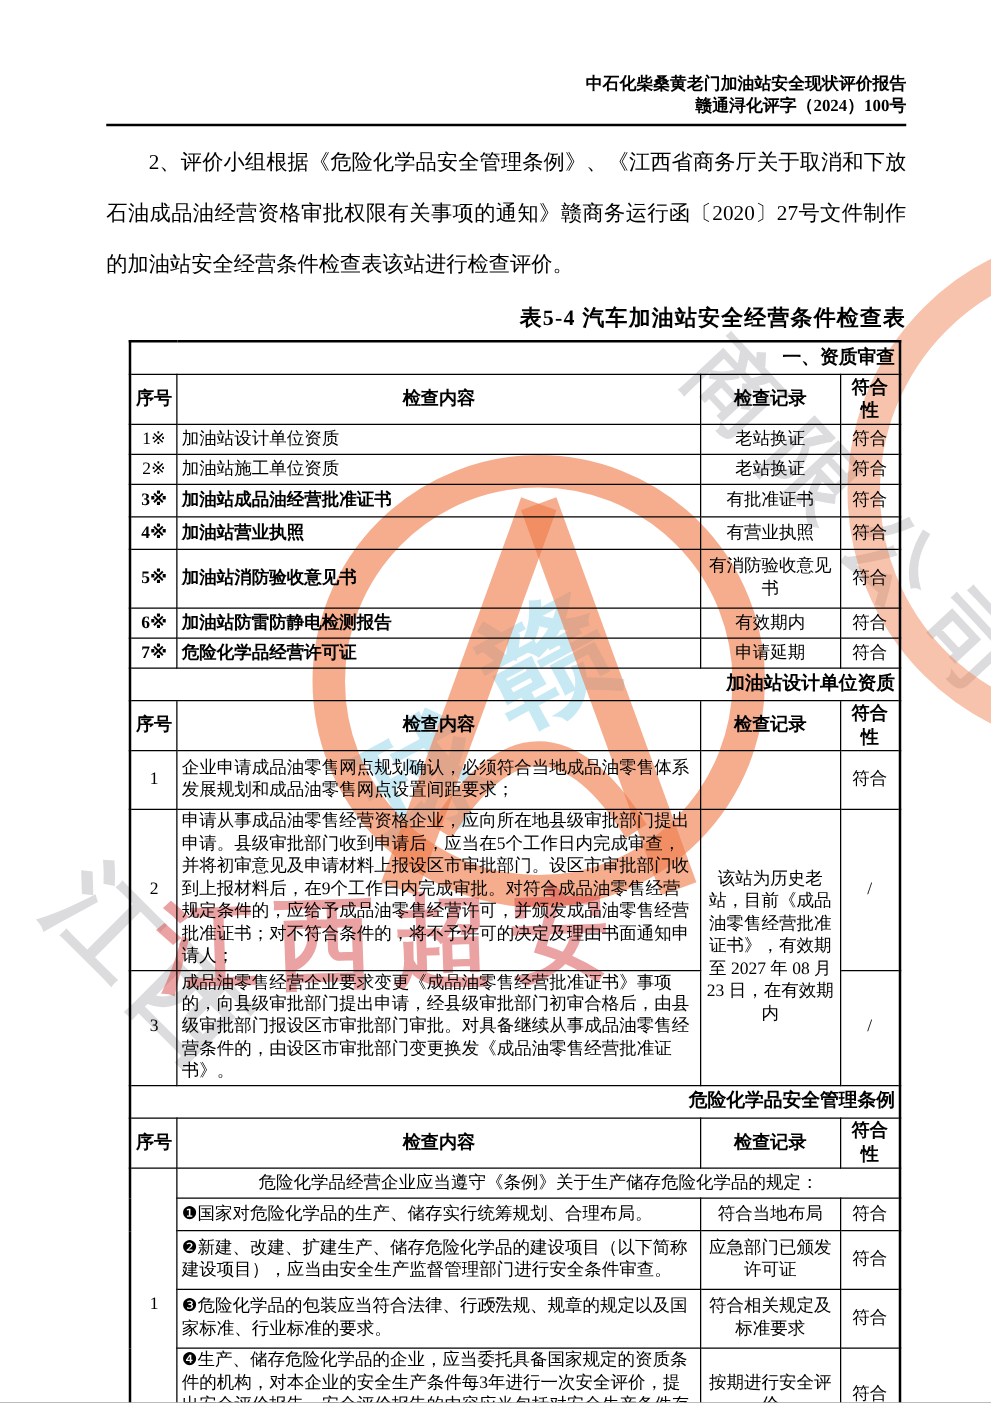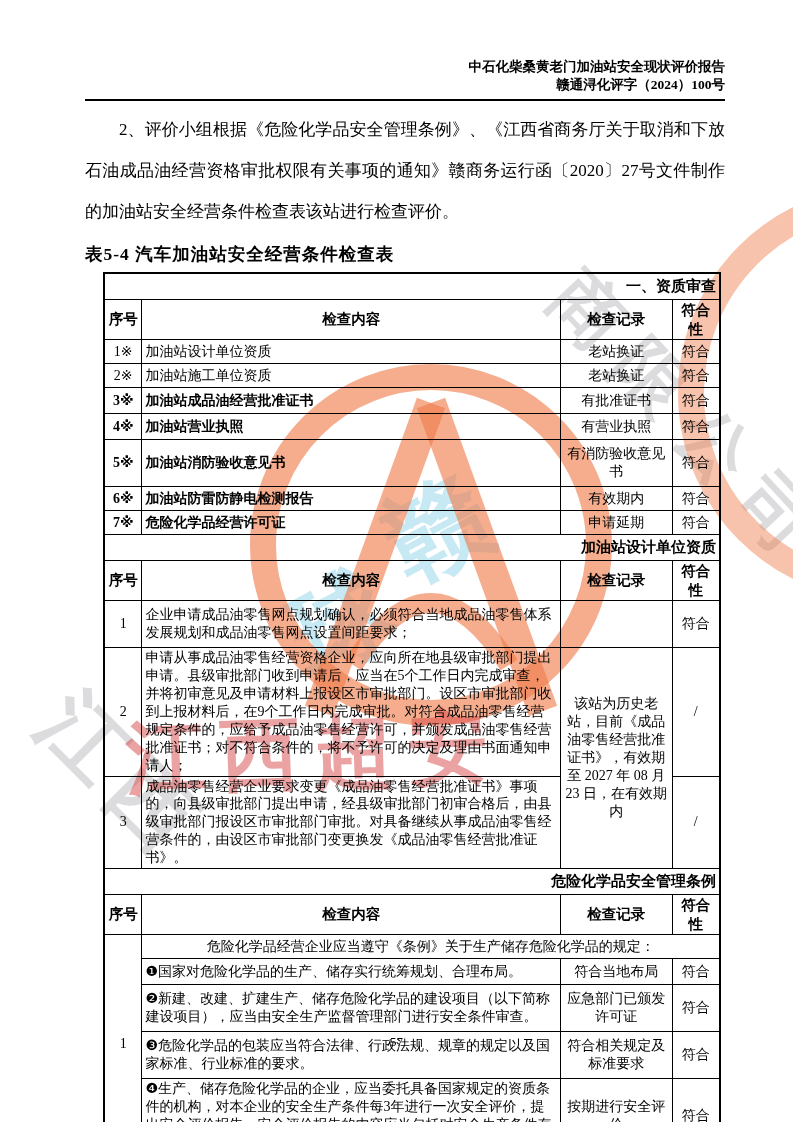--- a/index.html
+++ b/index.html
@@ -18,21 +18,21 @@
     display:flex;justify-content:space-between;align-items:flex-end;
     font-size:13.5px;font-weight:bold;
     padding-bottom:5px;border-bottom:2px solid #000;flex-direction:column;
   }
   
   .body-text{font-size:17px;line-height:41px;text-align:justify;margin-top:8px;}
   .body-text p{margin:0;}
   .indent{text-indent:2em;}
   
   .table-title{
-    text-align:left;font-weight:bold;font-size:17.5px;
+    text-align:right;font-weight:bold;font-size:17.5px;
     margin:10px 0 6px 0;letter-spacing:1px;
   }
   
   table.checklist{
     border-collapse:collapse;
     width:618px;
     margin-left:18px;
     border:2px solid #000;
     font-size:14px;
     line-height:1.28;

